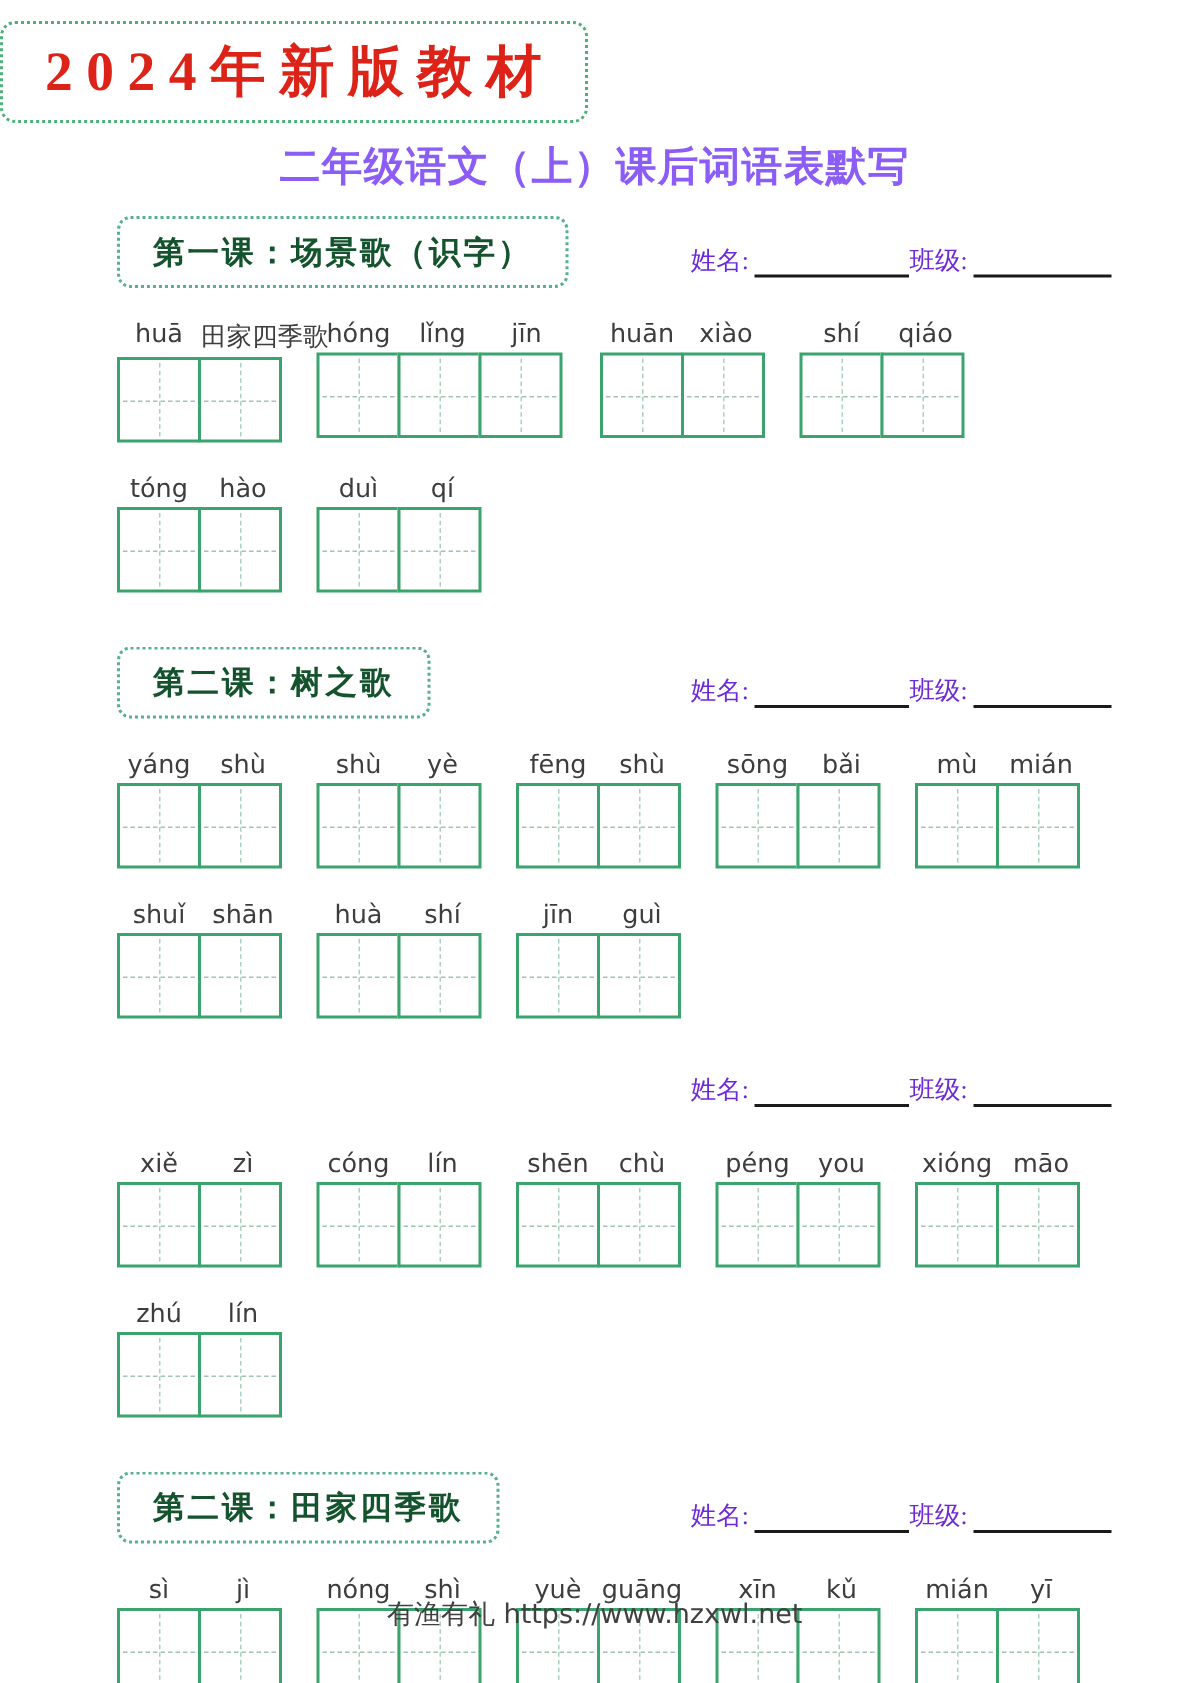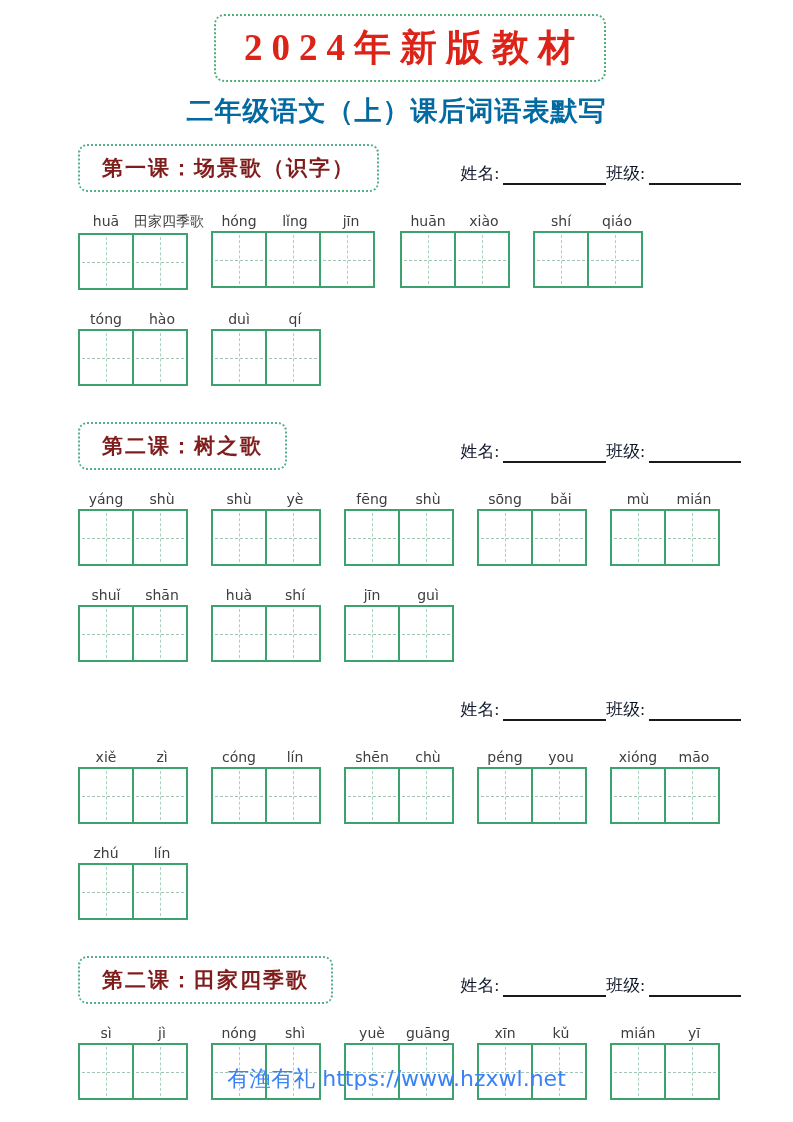--- a/index.html
+++ b/index.html
@@ -4,80 +4,80 @@
 <style>
   * { margin: 0; padding: 0; box-sizing: border-box; }
   html, body { background: #ffffff; }
   body {
     width: 793px; height: 1122px;
     position: relative;
     overflow: hidden;
     font-family: "Liberation Sans", "DejaVu Sans", sans-serif;
   }
   
-  .title-wrap { text-align: center; padding-top: 14px; padding-left: 27px; }
+  .title-wrap { text-align: left; padding-top: 14px; }
   .title-box {
     display: inline-block;
     border: 2px dotted #4db07a;
     border-radius: 10px;
     padding: 7px 20px 7px 28px;
     font-family: "Liberation Serif", "DejaVu Serif", serif;
     font-weight: bold;
     font-size: 37px;
     letter-spacing: 9px;
     color: #dd2318;
   }
   .subtitle {
     text-align: center;
     margin-top: 11px;
     font-family: "Liberation Serif", "DejaVu Serif", serif;
     font-weight: bold;
     font-size: 27px;
     letter-spacing: 1px;
-    color: #0369a1;
+    color: #8b5cf6;
   }
   
   .content { padding: 0 50px 0 78px; }
   .section { margin-top: 36px; }
   .section:first-child { margin-top: 15px; }
   .section-header { display: flex; align-items: flex-end; }
   .section-title {
     border: 2px dotted #55b08b;
     border-radius: 9px;
     padding: 8px 22px;
     font-family: "Liberation Serif", "DejaVu Serif", serif;
     font-weight: bold;
     font-size: 21px;
     letter-spacing: 2px;
-    color: #7f1d1d;
+    color: #14532d;
     white-space: nowrap;
   }
   .name-class {
     margin-left: auto;
     display: flex;
     align-items: flex-end;
     padding-bottom: 7px;
     font-family: "Liberation Serif", "DejaVu Serif", serif;
     font-size: 17px;
-    color: #0f172a;
+    color: #6d28d9;
   }
   .nc-label { white-space: nowrap; padding-right: 4px; }
   .blank-line { display: inline-block; border-bottom: 2px solid #1a1a1a; height: 4px; }
   .blank-line.name  { width: 103px; }
   .blank-line.clazz { width: 92px; margin-right: 2px; }
   
   .word-row { display: flex; gap: 21px; margin-top: 21px; }
   .word-row:first-of-type { margin-top: 9px; }
   .word-group { display: flex; flex-direction: column; }
   .pinyin-row { display: flex; margin-bottom: 2px; }
   .syllable {
     width: 56px;
     text-align: center;
     font-family: "DejaVu Sans", sans-serif;
-    font-size: 14px;
+    font-size: 17px;
     color: #3d3d3d;
     white-space: nowrap;
   }
   .cells { display: flex; }
   .cell {
     width: 56px; height: 57px;
     border: 2px solid #3ba36d;
     background: #fefffe;
     position: relative;
   }
@@ -91,22 +91,22 @@
     content: "";
     position: absolute; left: 2px; right: 2px; top: 50%;
     border-top: 1px dashed #a3c4b2;
   }
   
   .footer {
     position: absolute;
     left: 0; right: 0; top: 1064px;
     text-align: center;
     font-family: "DejaVu Sans", sans-serif;
-    font-size: 22px;
-    color: #3b82f6;
+    font-size: 18px;
+    color: #404040;
     pointer-events: none;
   }
 </style>
 </head>
 <body>
 
 <div class="title-wrap">
   <div class="title-box">2024年新版教材</div>
 </div>
 <div class="subtitle">二年级语文（上）课后词语表默写</div>

